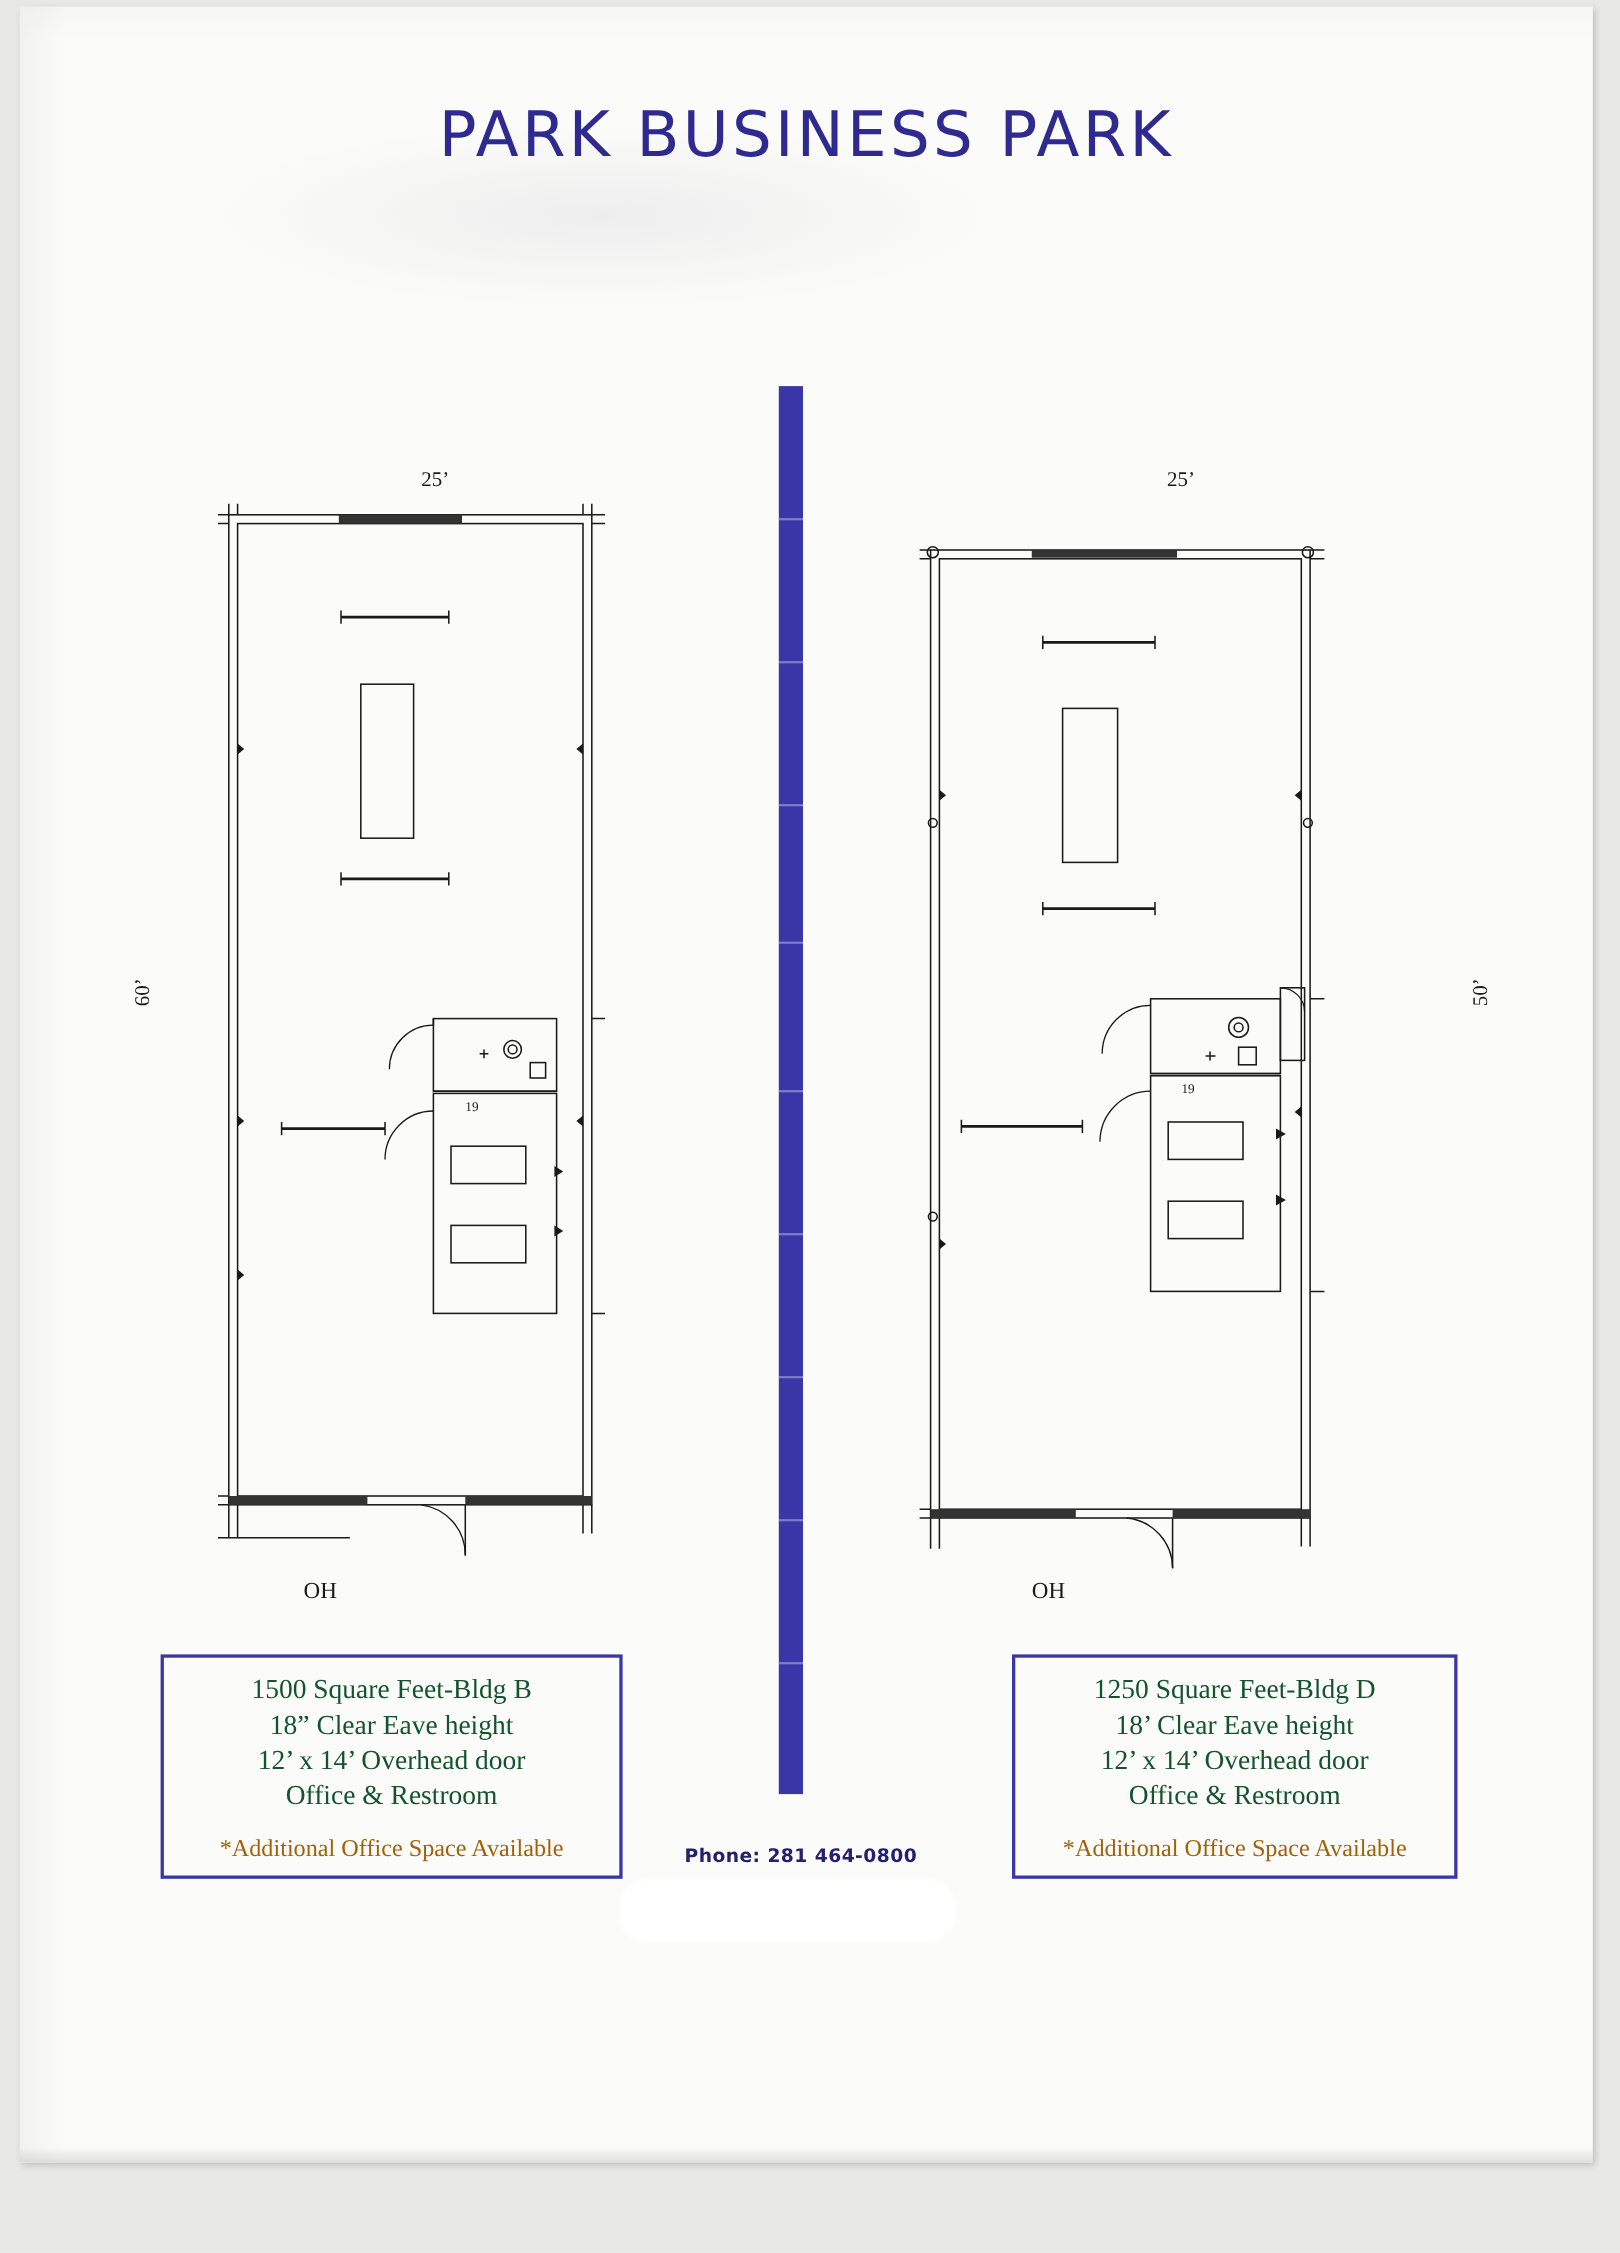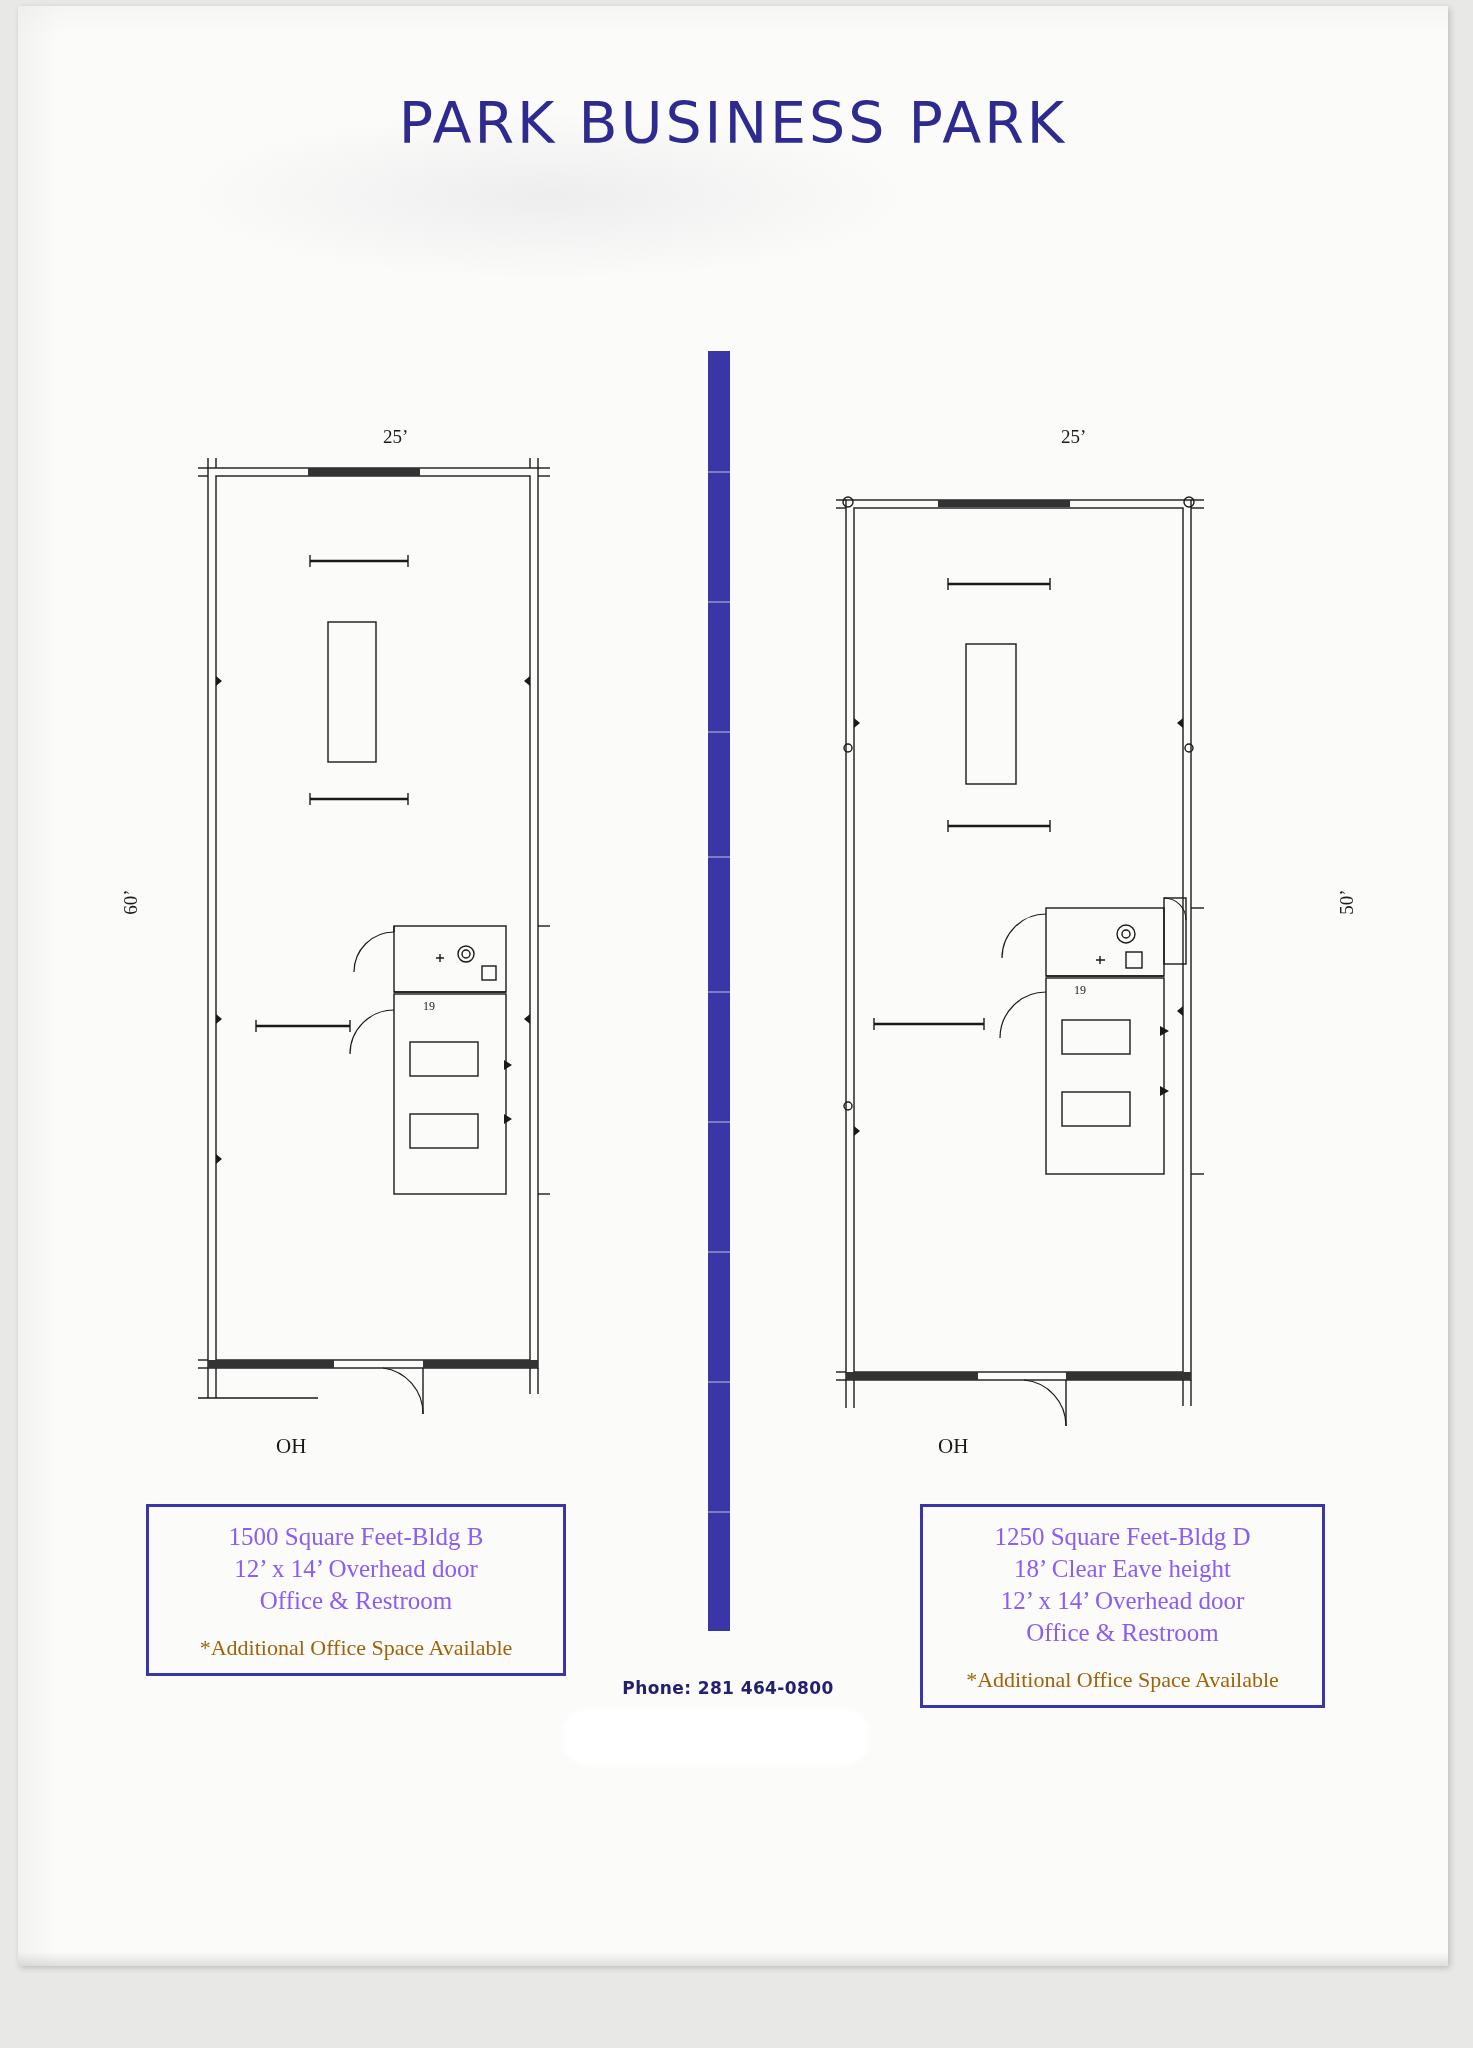--- a/index.html
+++ b/index.html
@@ -113,21 +113,21 @@
     border: 3px solid #3b36a8;
     background: transparent;
     text-align: center;
     padding: 14px 10px 12px 10px;
     z-index: 6;
   }
   #box-left  { left: 128px;  top: 1498px; width: 420px; }
   #box-right { left: 902px;  top: 1498px; width: 405px; }
   .info-line {
     font-size: 25px;
-    color: #8b5cf6;
+    color: #14532d;
     line-height: 1.28;
     white-space: nowrap;
   }
   .info-note {
     margin-top: 18px;
     font-size: 22px;
     color: #a16207;
     white-space: nowrap;
   }
   
@@ -332,20 +332,21 @@
 
           <line x1="373" y1="422" x2="386" y2="422"></line>
           <line x1="373" y1="688" x2="386" y2="688"></line>
         </g>
         <text x="256" y="508" font-family="Liberation Serif, serif" font-size="12" fill="#1a1a1a">19</text>
       </svg>
     </div>
 
     <div class="info-box" id="box-left">
       <div class="info-line">1500 Square Feet-Bldg B</div>
+      <div class="info-line">18” Clear Eave height</div>
       <div class="info-line">12’ x 14’ Overhead door</div>
       <div class="info-line">Office &amp; Restroom</div>
       <div class="info-note">*Additional Office Space Available</div>
     </div>
 
     <div class="info-box" id="box-right">
       <div class="info-line">1250 Square Feet-Bldg D</div>
       <div class="info-line">18’ Clear Eave height</div>
       <div class="info-line">12’ x 14’ Overhead door</div>
       <div class="info-line">Office &amp; Restroom</div>

